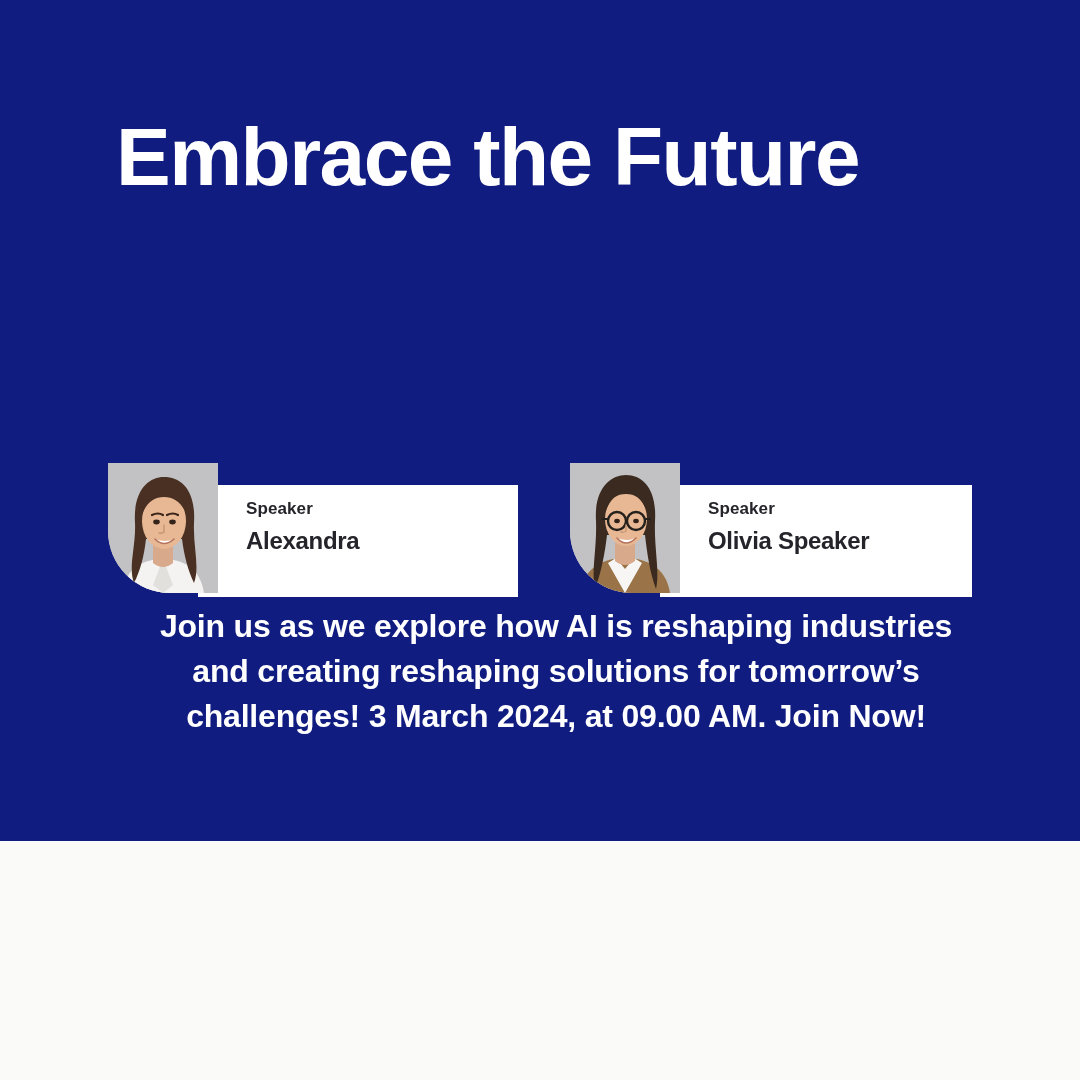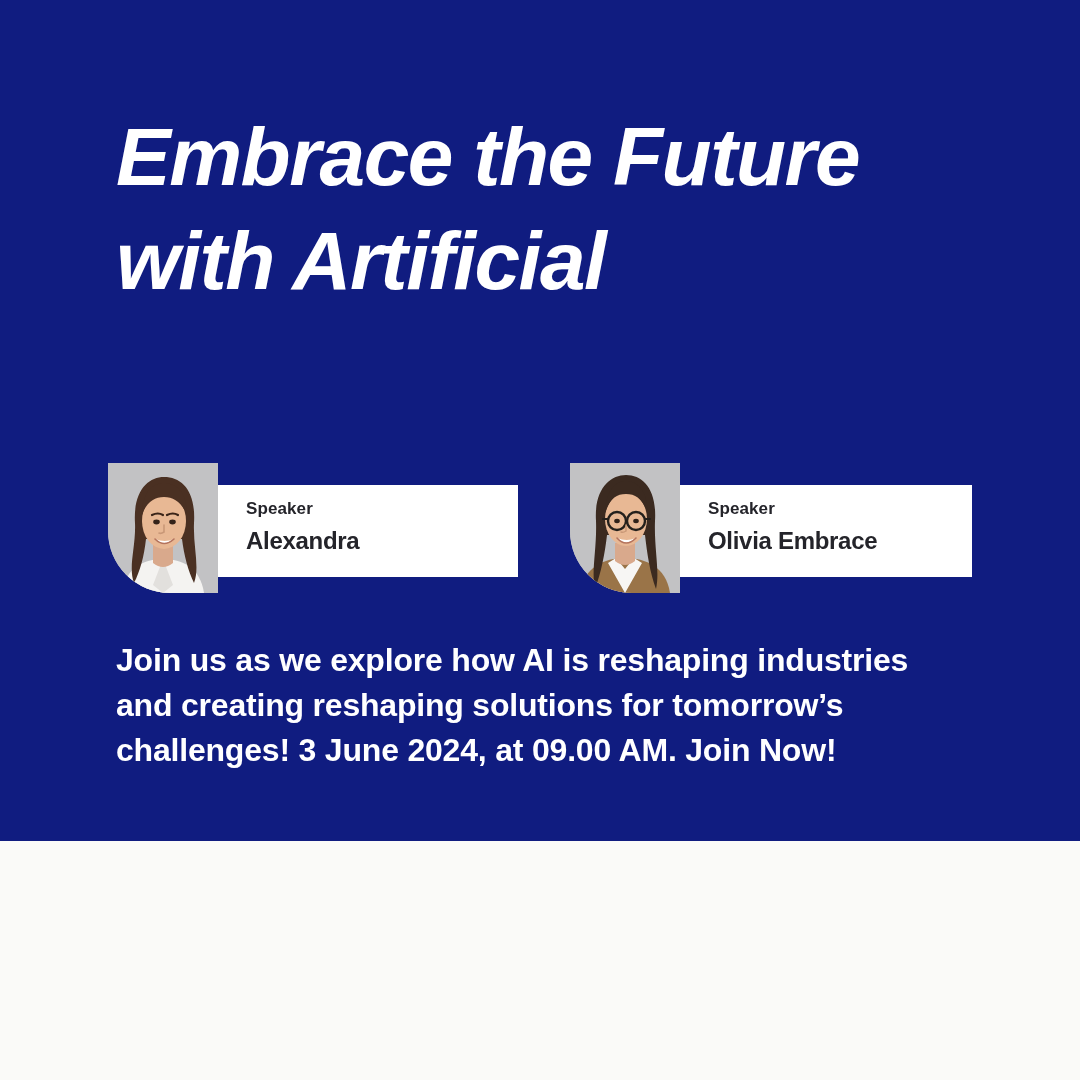--- a/index.html
+++ b/index.html
@@ -24,21 +24,20 @@
 
   .headline {
     position:absolute;
     left:116px; top:105px;
     width:900px;
     color:#ffffff;
     font-size:82px;
     font-weight:bold;
     line-height:104px;
     letter-spacing:-1.5px;
-    font-style:italic;
   }
   .headline .hl-line { display:block; white-space:nowrap; }
 
   
   .speakers {
     position:absolute;
     left:108px; top:463px;
     width:880px; height:130px;
   }
   .speaker-card {
@@ -55,21 +54,21 @@
     background:#c2c2c4;
     border-bottom-left-radius:62px;
     overflow:hidden;
     z-index:2;
   }
   .sp-photo svg { display:block; width:110px; height:130px; }
 
   .sp-plate {
     position:absolute;
     left:90px; top:22px;
-    right:0; height:92px;
+    right:0; height:112px;
     background:#ffffff;
     padding:14px 0 8px 48px;
     z-index:1;
   }
   .sp-role {
     color:#24242a;
     font-size:17px;
     font-weight:bold;
     letter-spacing:0.1px;
     line-height:20px;
@@ -80,48 +79,48 @@
     font-weight:bold;
     letter-spacing:-0.3px;
     line-height:40px;
     margin-top:2px;
     white-space:nowrap;
   }
 
   
   .body-copy {
     position:absolute;
-    left:116px; top:638px;
+    left:116px; top:604px;
     width:880px;
     color:#ffffff;
     font-size:32px;
     font-weight:bold;
     line-height:45px;
     letter-spacing:-0.2px;
+    text-align:center;
   }
   .body-copy .bc-line { display:block; white-space:nowrap; }
 
   
   .footer {
     position:absolute;
     left:0; top:841px;
     width:1080px; height:239px;
     background:#fafaf8;
   }
 </style>
 </head>
 <body>
 
 <div id="poster">
 
   <div class="hero">
 
     <div class="headline">
       <span class="hl-line">Embrace the Future</span>
-      <span class="hl-line">with Artificial</span>
     </div>
 
     <div class="speakers">
 
       <div class="speaker-card c0">
         <div class="sp-photo">
           <svg viewBox="0 0 110 130" preserveAspectRatio="xMidYMid slice" aria-hidden="true">
             <rect x="0" y="0" width="110" height="130" fill="#c2c2c4"></rect>
 
             <path d="M14 130 C18 104 36 96 55 96 C74 96 92 104 96 130 Z" fill="#f4f3f1"></path>
@@ -180,30 +179,30 @@
             <ellipse cx="66" cy="58" rx="2.8" ry="2.2" fill="#2f2119"></ellipse>
 
             <path d="M56 62 v6 q-3 2 -5 1" stroke="#c99877" stroke-width="1.5" fill="none" stroke-linecap="round"></path>
 
             <path d="M47 75 q9 9 19 0 q-9 4 -19 0 Z" fill="#ffffff"></path>
             <path d="M47 75 q9 10 19 0" stroke="#b4745e" stroke-width="1.6" fill="none" stroke-linecap="round"></path>
           </svg>
         </div>
         <div class="sp-plate">
           <div class="sp-role">Speaker</div>
-          <div class="sp-name">Olivia Embrace</div>
+          <div class="sp-name">Olivia Speaker</div>
         </div>
       </div>
 
     </div>
 
     <div class="body-copy">
       <span class="bc-line">Join us as we explore how AI is reshaping industries</span>
       <span class="bc-line">and creating reshaping solutions for tomorrow’s</span>
-      <span class="bc-line">challenges! 3 June 2024, at 09.00 AM. Join Now!</span>
+      <span class="bc-line">challenges! 3 March 2024, at 09.00 AM. Join Now!</span>
     </div>
 
   </div>
 
   <div class="footer">
 
     
 
     
 

